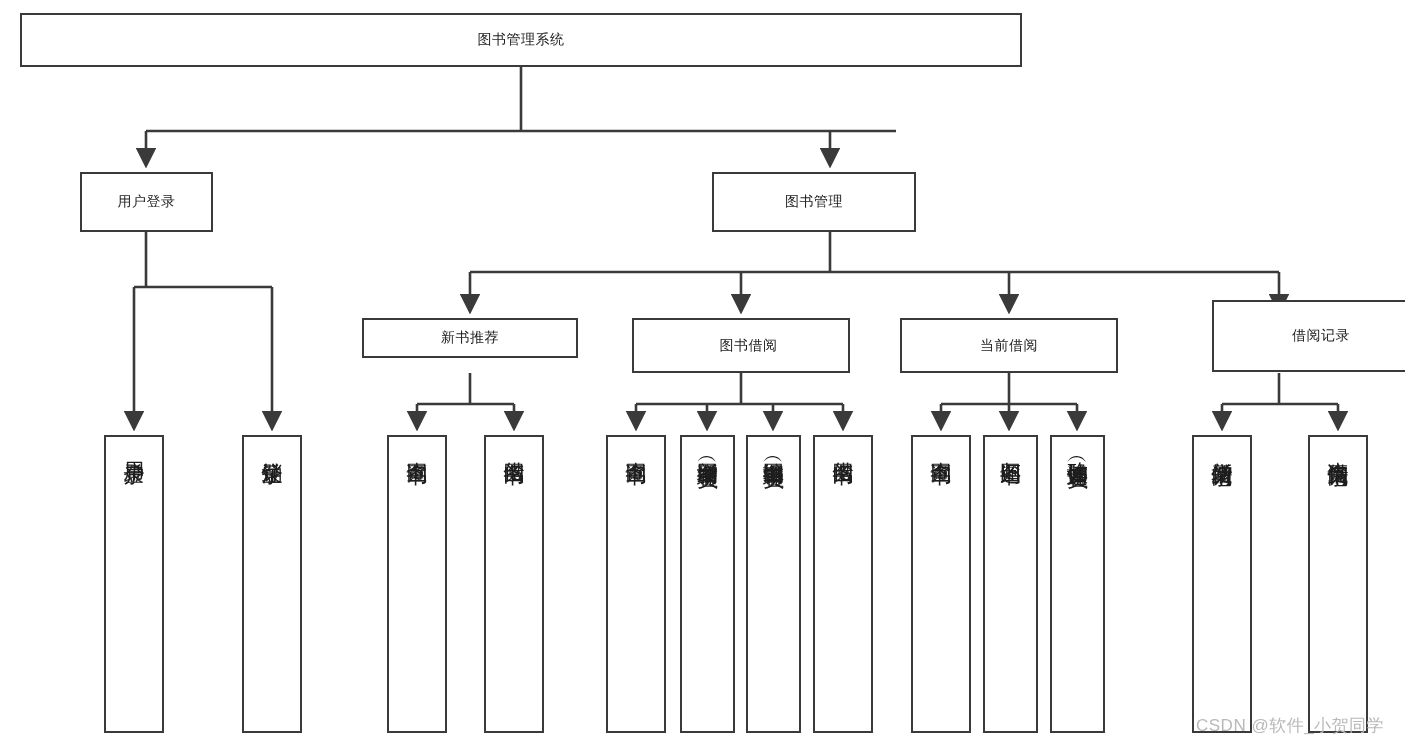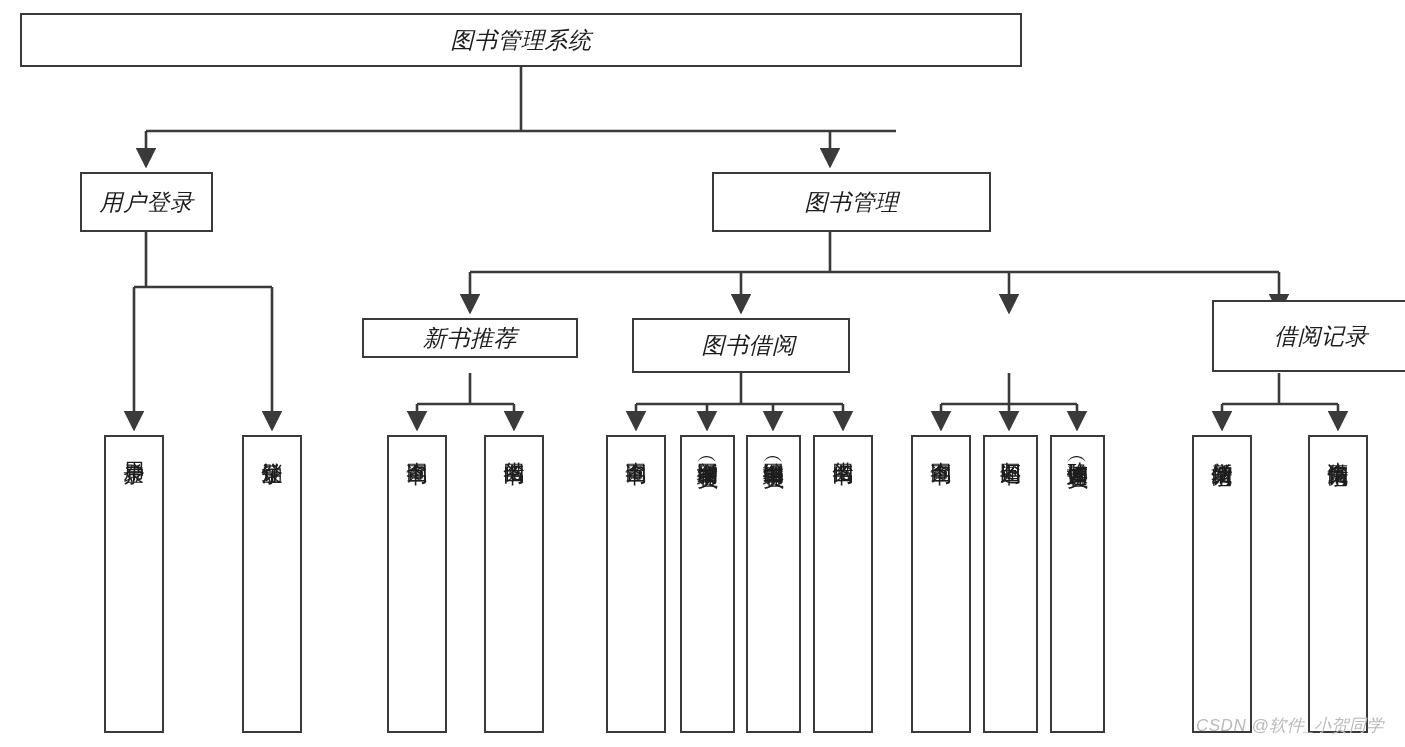--- a/index.html
+++ b/index.html
@@ -31,23 +31,22 @@
     box-sizing: border-box;
     border: 2px solid #3a3a3a;
     background: #ffffff;
     display: flex;
     align-items: center;
     justify-content: center;
     color: #1d1d1d;
     z-index: 2;
   }
   .node.horiz {
-    font-size: 23px;
+    font-size: 14px;
     letter-spacing: 0.5px;
-    font-style: italic;
   }
   .node.vert {
     font-size: 21px;
     align-items: flex-start;
     justify-content: center;
     padding-top: 8px;
   }
   .node.vert .vtext {
     writing-mode: vertical-rl;
     text-orientation: upright;
@@ -119,29 +118,32 @@
     </g>
   </svg>
 
   <div class="node horiz" style="left:20px; top:13px; width:1002px; height:54px;">
     <span>图书管理系统</span>
   </div>
 
   <div class="node horiz" style="left:80px; top:172px; width:133px; height:60px;">
     <span>用户登录</span>
   </div>
-  <div class="node horiz" style="left:712px; top:172px; width:279px; height:60px;">
+  <div class="node horiz" style="left:712px; top:172px; width:204px; height:60px;">
     <span>图书管理</span>
   </div>
 
   <div class="node horiz" style="left:362px; top:318px; width:216px; height:40px;">
     <span>新书推荐</span>
   </div>
   <div class="node horiz" style="left:632px; top:318px; width:218px; height:55px;padding-left:15px;">
     <span>图书借阅</span>
+  </div>
+  <div class="node horiz" style="left:900px; top:318px; width:218px; height:55px;">
+    <span>当前借阅</span>
   </div>
   <div class="node horiz" style="left:1170px; top:300px; width:218px; height:72px;margin-left:42px;">
     <span>借阅记录</span>
   </div>
 
   <div class="node vert" style="left:104px; top:435px; width:60px; height:298px;">
     <span class="vtext">用户登录</span>
   </div>
   <div class="node vert" style="left:242px; top:435px; width:60px; height:298px;">
     <span class="vtext">注销登录</span>
@@ -177,15 +179,15 @@
     <span class="vtext">确认归还（管理员）</span>
   </div>
 
   <div class="node vert" style="left:1192px; top:435px; width:60px; height:298px;">
     <span class="vtext">新增借阅记录</span>
   </div>
   <div class="node vert" style="left:1308px; top:435px; width:60px; height:298px;">
     <span class="vtext">查询借阅记录</span>
   </div>
 
-  <div class="watermark" style="left:1196px; top:714px;font-style:italic;">CSDN @软件_小贺同学</div>
+  <div class="watermark" style="left:1196px; top:714px;">CSDN @软件_小贺同学</div>
 
 </div>
 
 </body></html>

